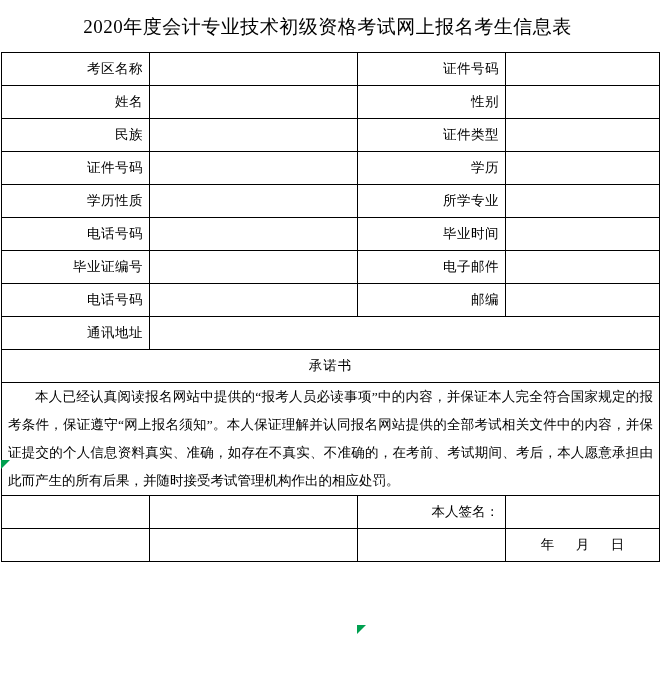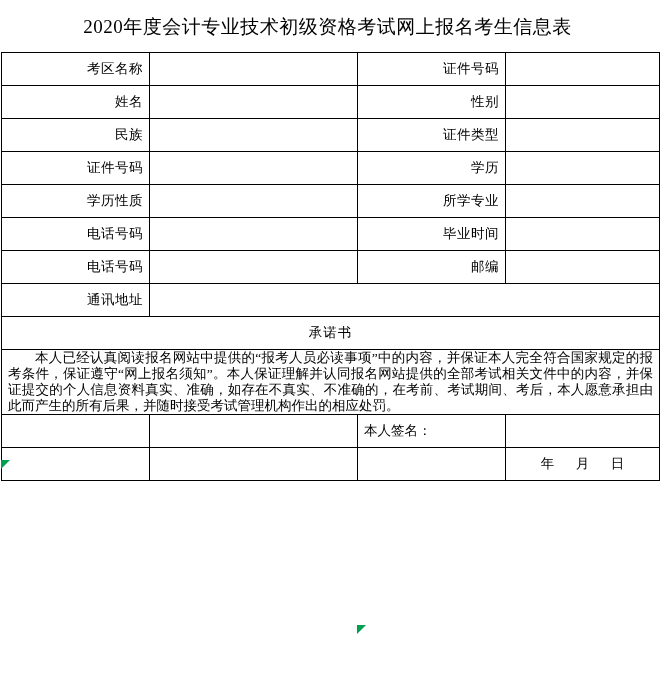--- a/index.html
+++ b/index.html
@@ -50,33 +50,34 @@
     text-align: left;
   }
   .promise-head {
     text-align: center;
     font-size: 14px;
     height: 36px;
     letter-spacing: 1px;
   }
   .promise-body {
     font-size: 13px;
-    line-height: 16px;
+    line-height: 28px;
     text-align: justify;
     padding: 10px 10px 12px 10px;
     height: auto;
   }
   .promise-body p {
     margin: 0;
     text-indent: 2em;
   }
   .sign-row td {
     height: 60px;
   }
   .sign-label {
+    text-align: right;
     font-size: 13.5px;
   }
   .date-row td {
     height: 34px;
   }
   .date-cells {
     display: flex;
     justify-content: space-around;
     align-items: center;
     font-size: 13.5px;
@@ -140,20 +141,26 @@
         <td class="label">所学专业</td>
         <td class="value"></td>
       </tr>
       <tr>
         <td class="label">电话号码</td>
         <td class="value"></td>
         <td class="label">毕业时间</td>
         <td class="value"></td>
       </tr>
       <tr>
+        <td class="label">毕业证编号</td>
+        <td class="value"></td>
+        <td class="label">电子邮件</td>
+        <td class="value"></td>
+      </tr>
+      <tr>
         <td class="label">电话号码</td>
         <td class="value"></td>
         <td class="label">邮编</td>
         <td class="value"></td>
       </tr>
       <tr>
         <td class="label">通讯地址</td>
         <td class="value" colspan="3"></td>
       </tr>
       <tr>

